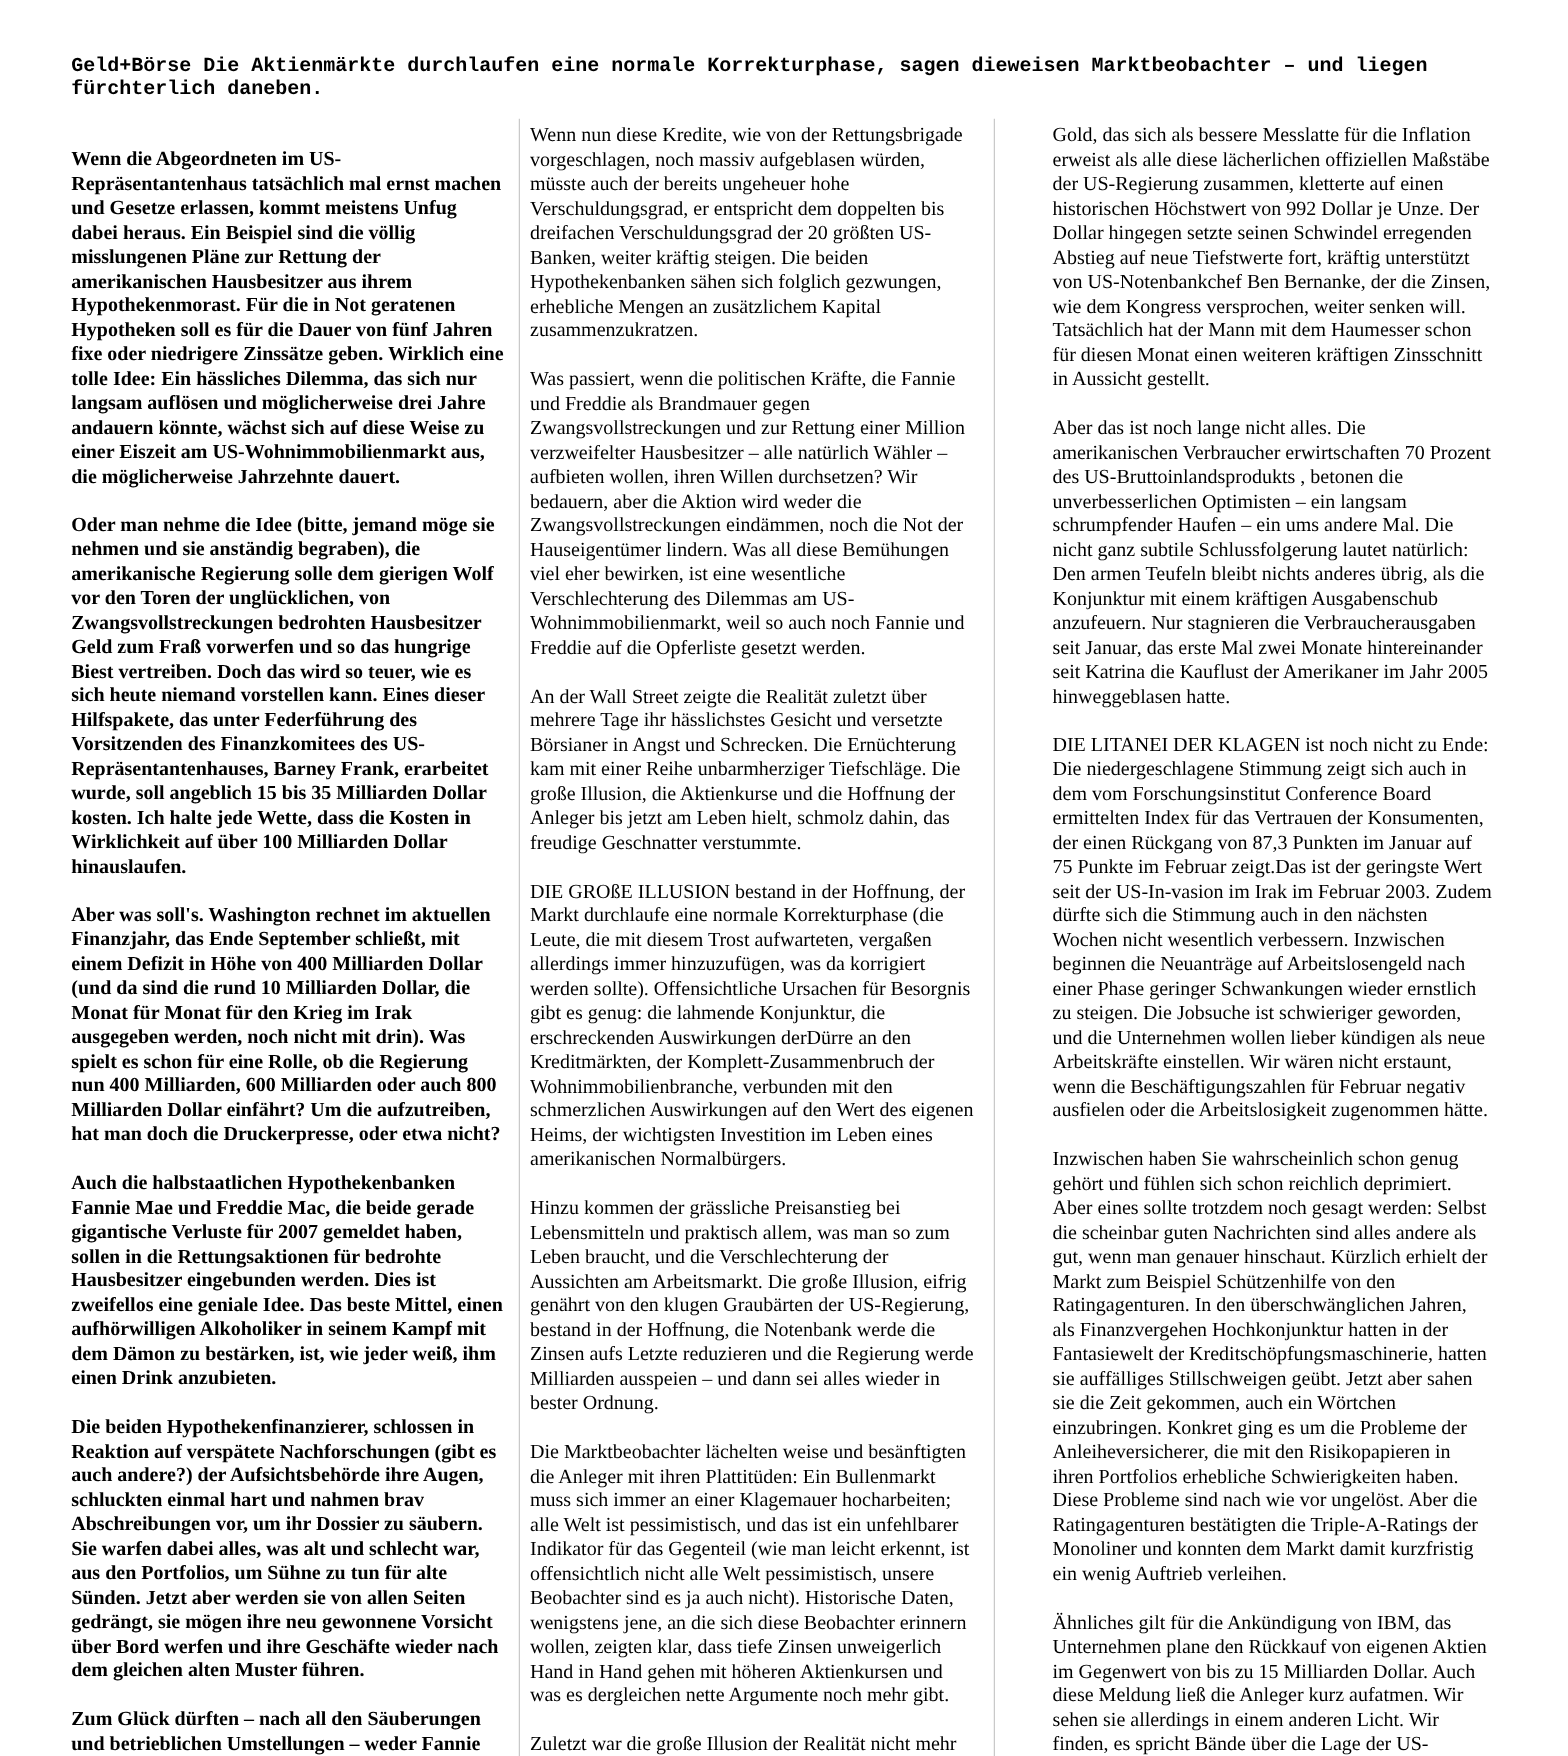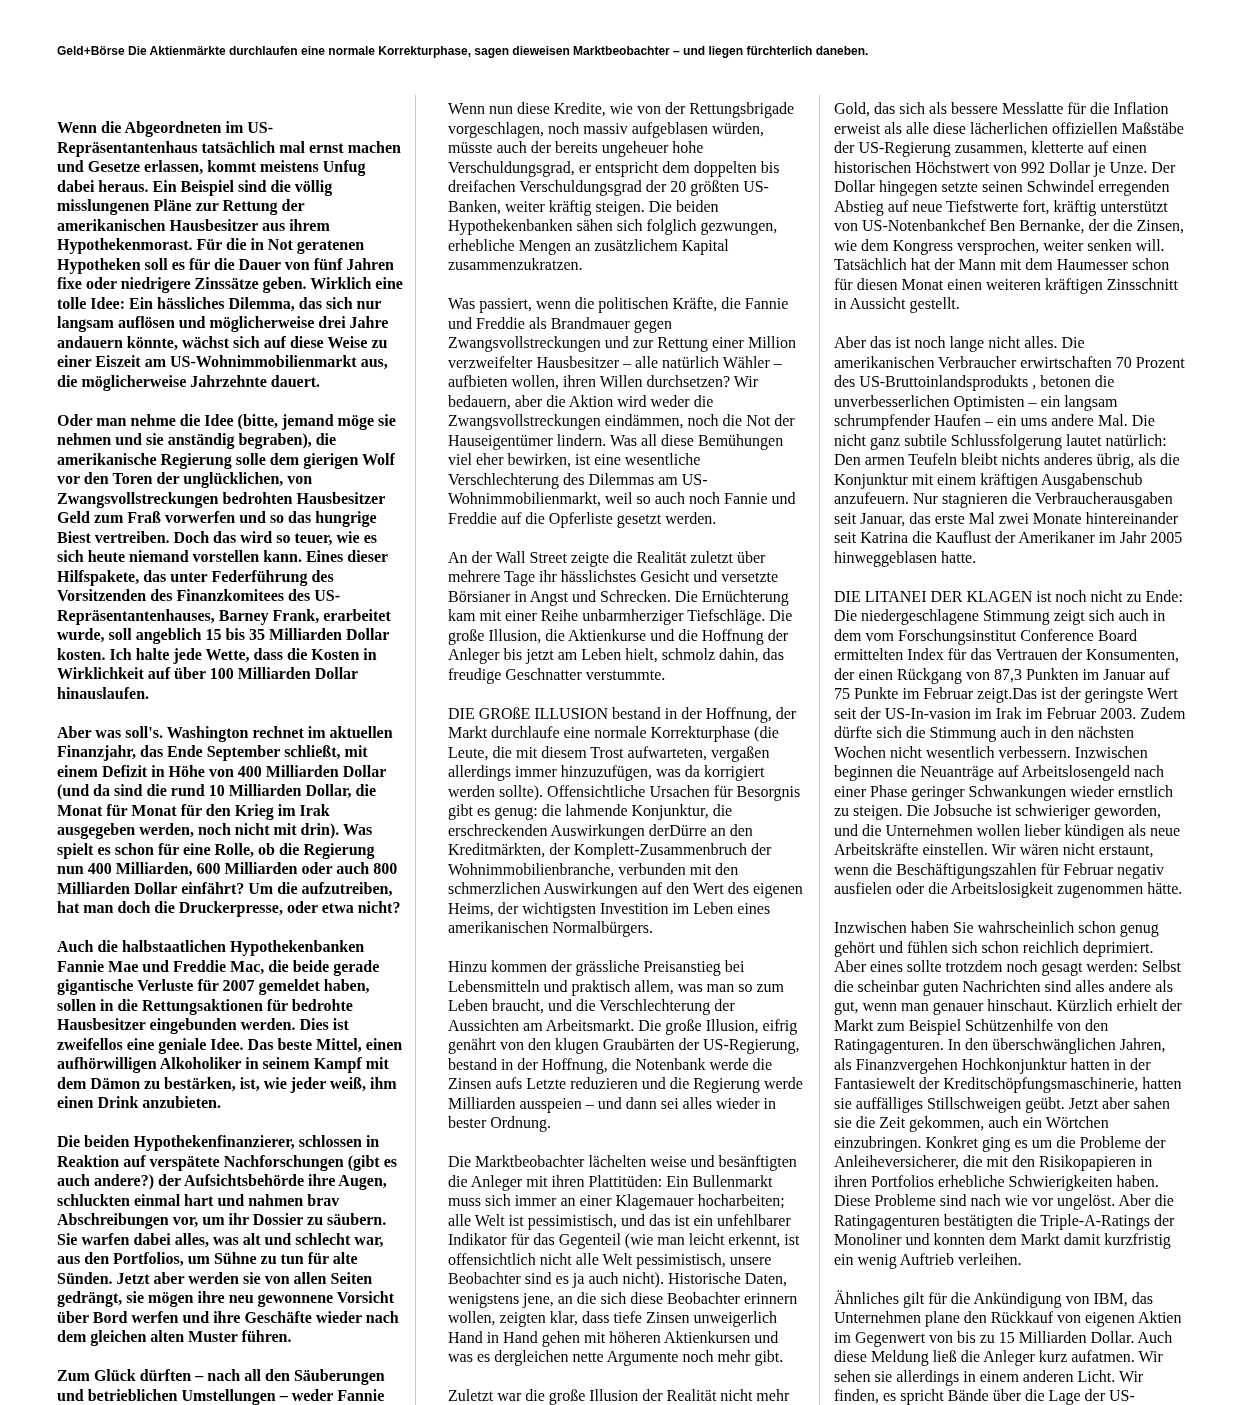--- a/index.html
+++ b/index.html
@@ -10,32 +10,32 @@
     font-family: "Liberation Serif", serif;
   }
   :root { --highlight-bg: #ffff99; --divider: #c9c9c9; }
 
   .header { position: absolute; left: 57px; top: 30px; width: 1160px; }
   .title {
     margin: 0; font-family: "Liberation Sans", sans-serif;
     font-size: 20px; font-weight: bold; letter-spacing: 0.2px;
   }
   .subtitle {
-    margin: 14px 0 0 0; font-family: Liberation Sans, sans-serif;
-    font-size: 12px; font-weight: bold;
+    margin: 14px 0 0 0; font-family: Liberation Mono, monospace;
+    font-size: 16px; font-weight: bold;
   }
 
   .content {
     position: absolute; left: 57px; top: 95px; height: 1310px;
     display: flex; align-items: stretch;
   }
   .col { font-size: 16px; line-height: 19.5px; }
   .col-1 { width: 346px; padding-top: 23px; font-weight: bold; }
-  .col-2 { width: 357px; padding-top: 4px; margin-left: 24px; }
-  .col-3 { width: 352px; padding-top: 4px; }
+  .col-2 { width: 357px; padding-top: 4px; }
+  .col-3 { width: 352px; padding-top: 4px; margin-left: 32px; }
   .vdiv { width: 1px; background: var(--divider); }
   .vdiv-1 { margin-left: 12px; margin-right: 8px; }
   .vdiv-2 { margin-left: 14px; margin-right: 14px; }
 
   .col p { margin: 0 0 19.5px 0; }
 </style>
 </head>
 <body>
 
 <div class="header">

